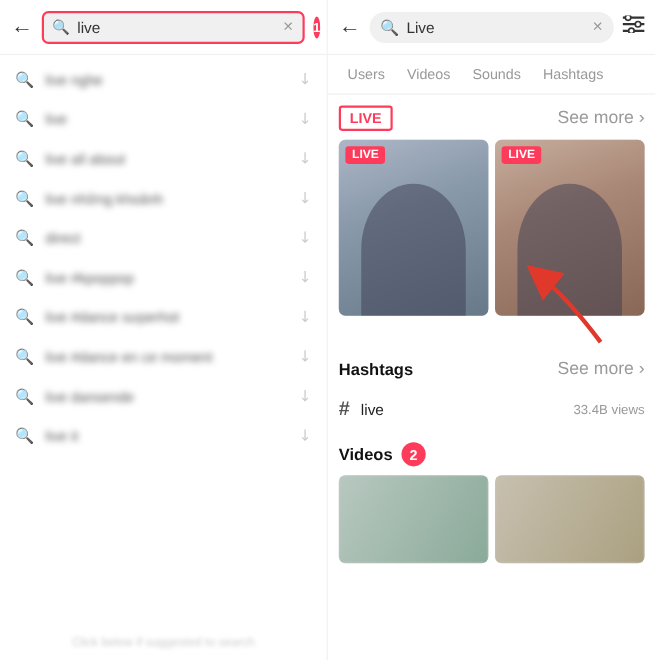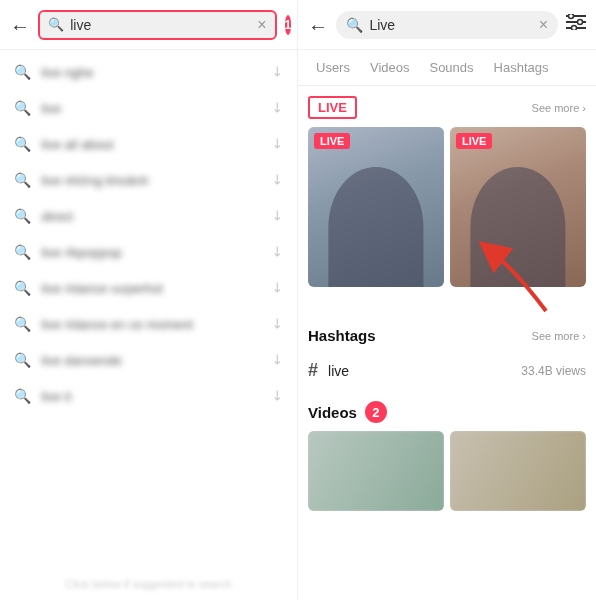--- a/index.html
+++ b/index.html
@@ -239,21 +239,21 @@
       border: 2px solid #ff3b5c;
       color: #ff3b5c;
       font-weight: bold;
       font-size: 13px;
       padding: 2px 8px;
       border-radius: 3px;
     }
 
     .see-more {
       color: #999;
-      font-size: 11px;
+      font-size: 16px;
       cursor: pointer;
     }
 
     .live-videos-row {
       display: flex;
       gap: 6px;
       margin-bottom: 14px;
       position: relative;
     }
 

